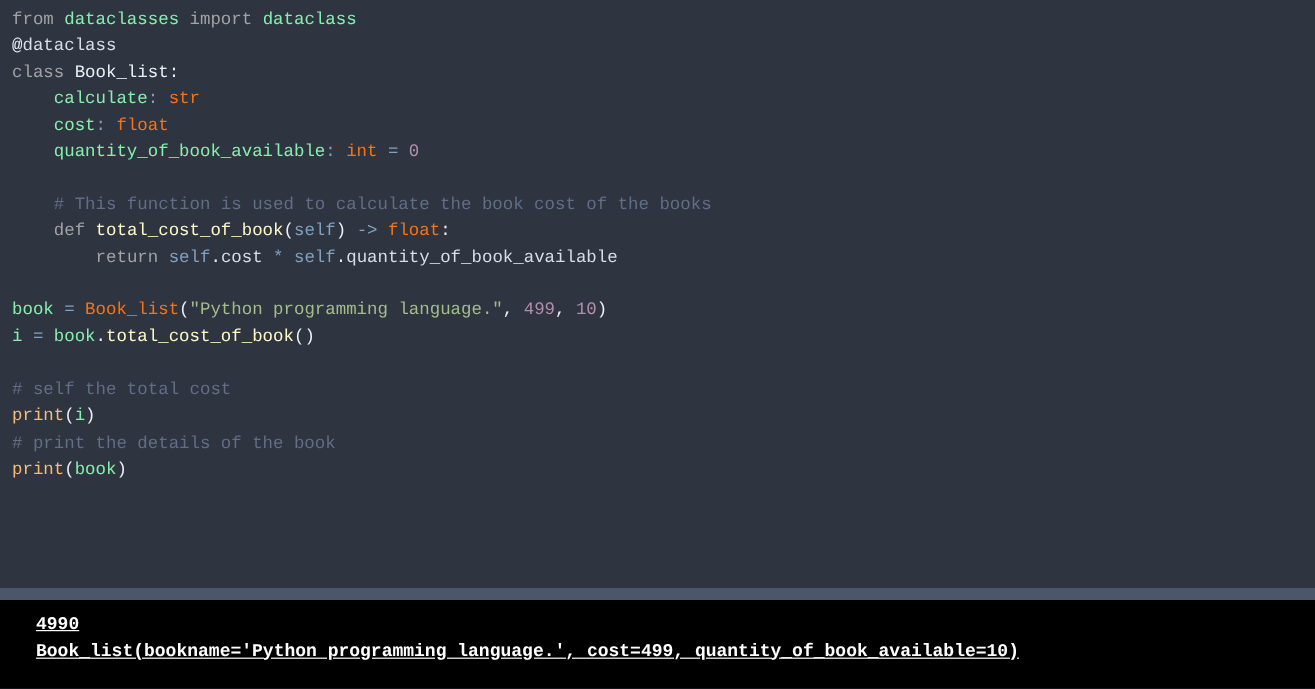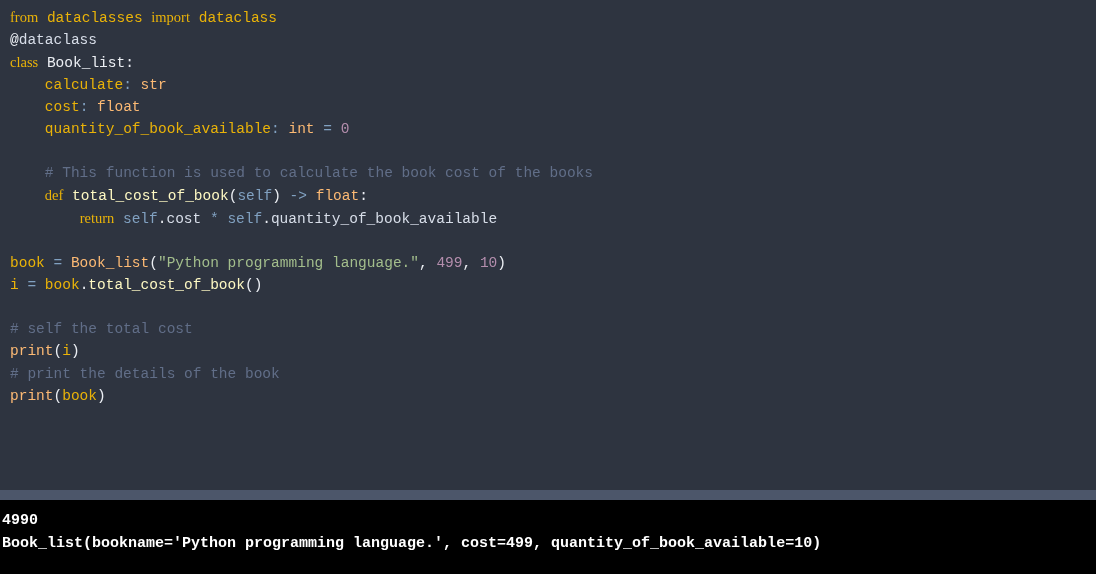--- a/index.html
+++ b/index.html
@@ -18,32 +18,33 @@
   height: 490px;
   white-space: pre;
 }
 .divider {
   height: 10px;
   background: #4c566a;
 }
 .output {
   background: #000;
   color: #fff;
-  padding: 10px 2px;
+  padding: 10px 30px;
   height: 74px;
   white-space: pre;
   font-weight: bold;
   font-size: 15px;
   line-height: 1.5;
+  text-decoration: underline;
 }
-.kw { color: #eab308; font-family: Liberation Serif, serif; }        
+.kw { color: #a3a3a3; }        
 .dec { color: #d8dee9; }       
-.cls { color: #fdba74; }       
+.cls { color: #f97316; }       
 .fn { color: #fef9c3; font-family: Liberation Mono, monospace; }        
-.var { color: #eab308; }       
+.var { color: #86efac; }       
 .punc { color: #eceff4; }      
 .op { color: #81a1c1; }        
 .str { color: #a3be8c; }       
 .num { color: #b48ead; }       
 .comm { color: #616e88; }      
 .builtin { color: #fdba74; }   
 .self { color: #81a1c1; text-align: center; }      
 .attr { color: #d8dee9; }      
 .white { color: #eceff4; }
 </style>

